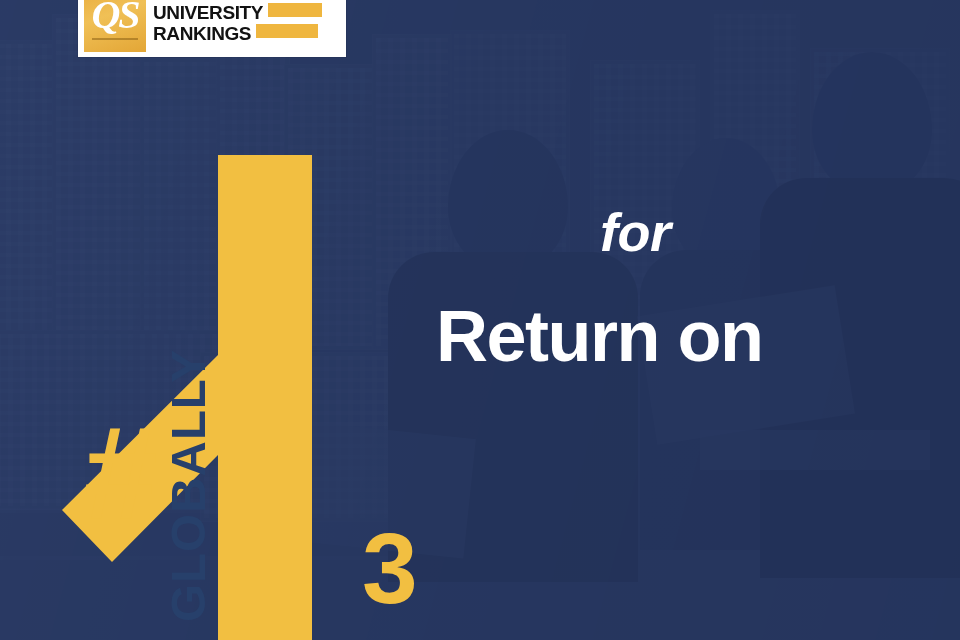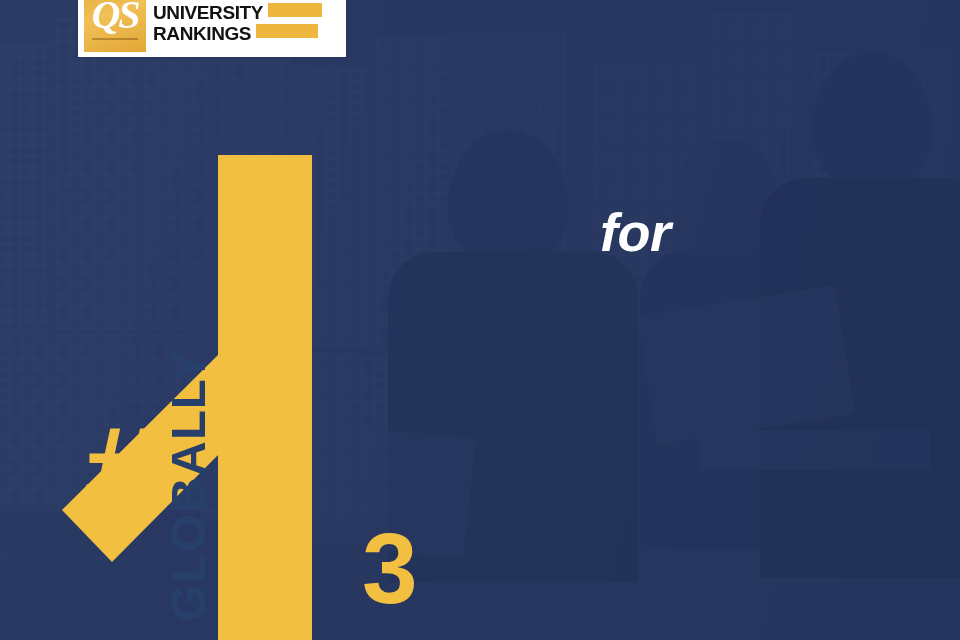--- a/index.html
+++ b/index.html
@@ -308,19 +308,20 @@
       <div class="qs-line">
         <span class="txt">RANKINGS</span>
         <span class="qs-bar b3"></span>
       </div>
     </div>
   </div>
 
   <div class="word-for">for</div>
 
   <div class="headline">
+    <span>Return on</span>
   </div>
 
   <div class="bottom-row">
     <span class="three">3</span>
   </div>
 
 </div>
 
 </body></html>

